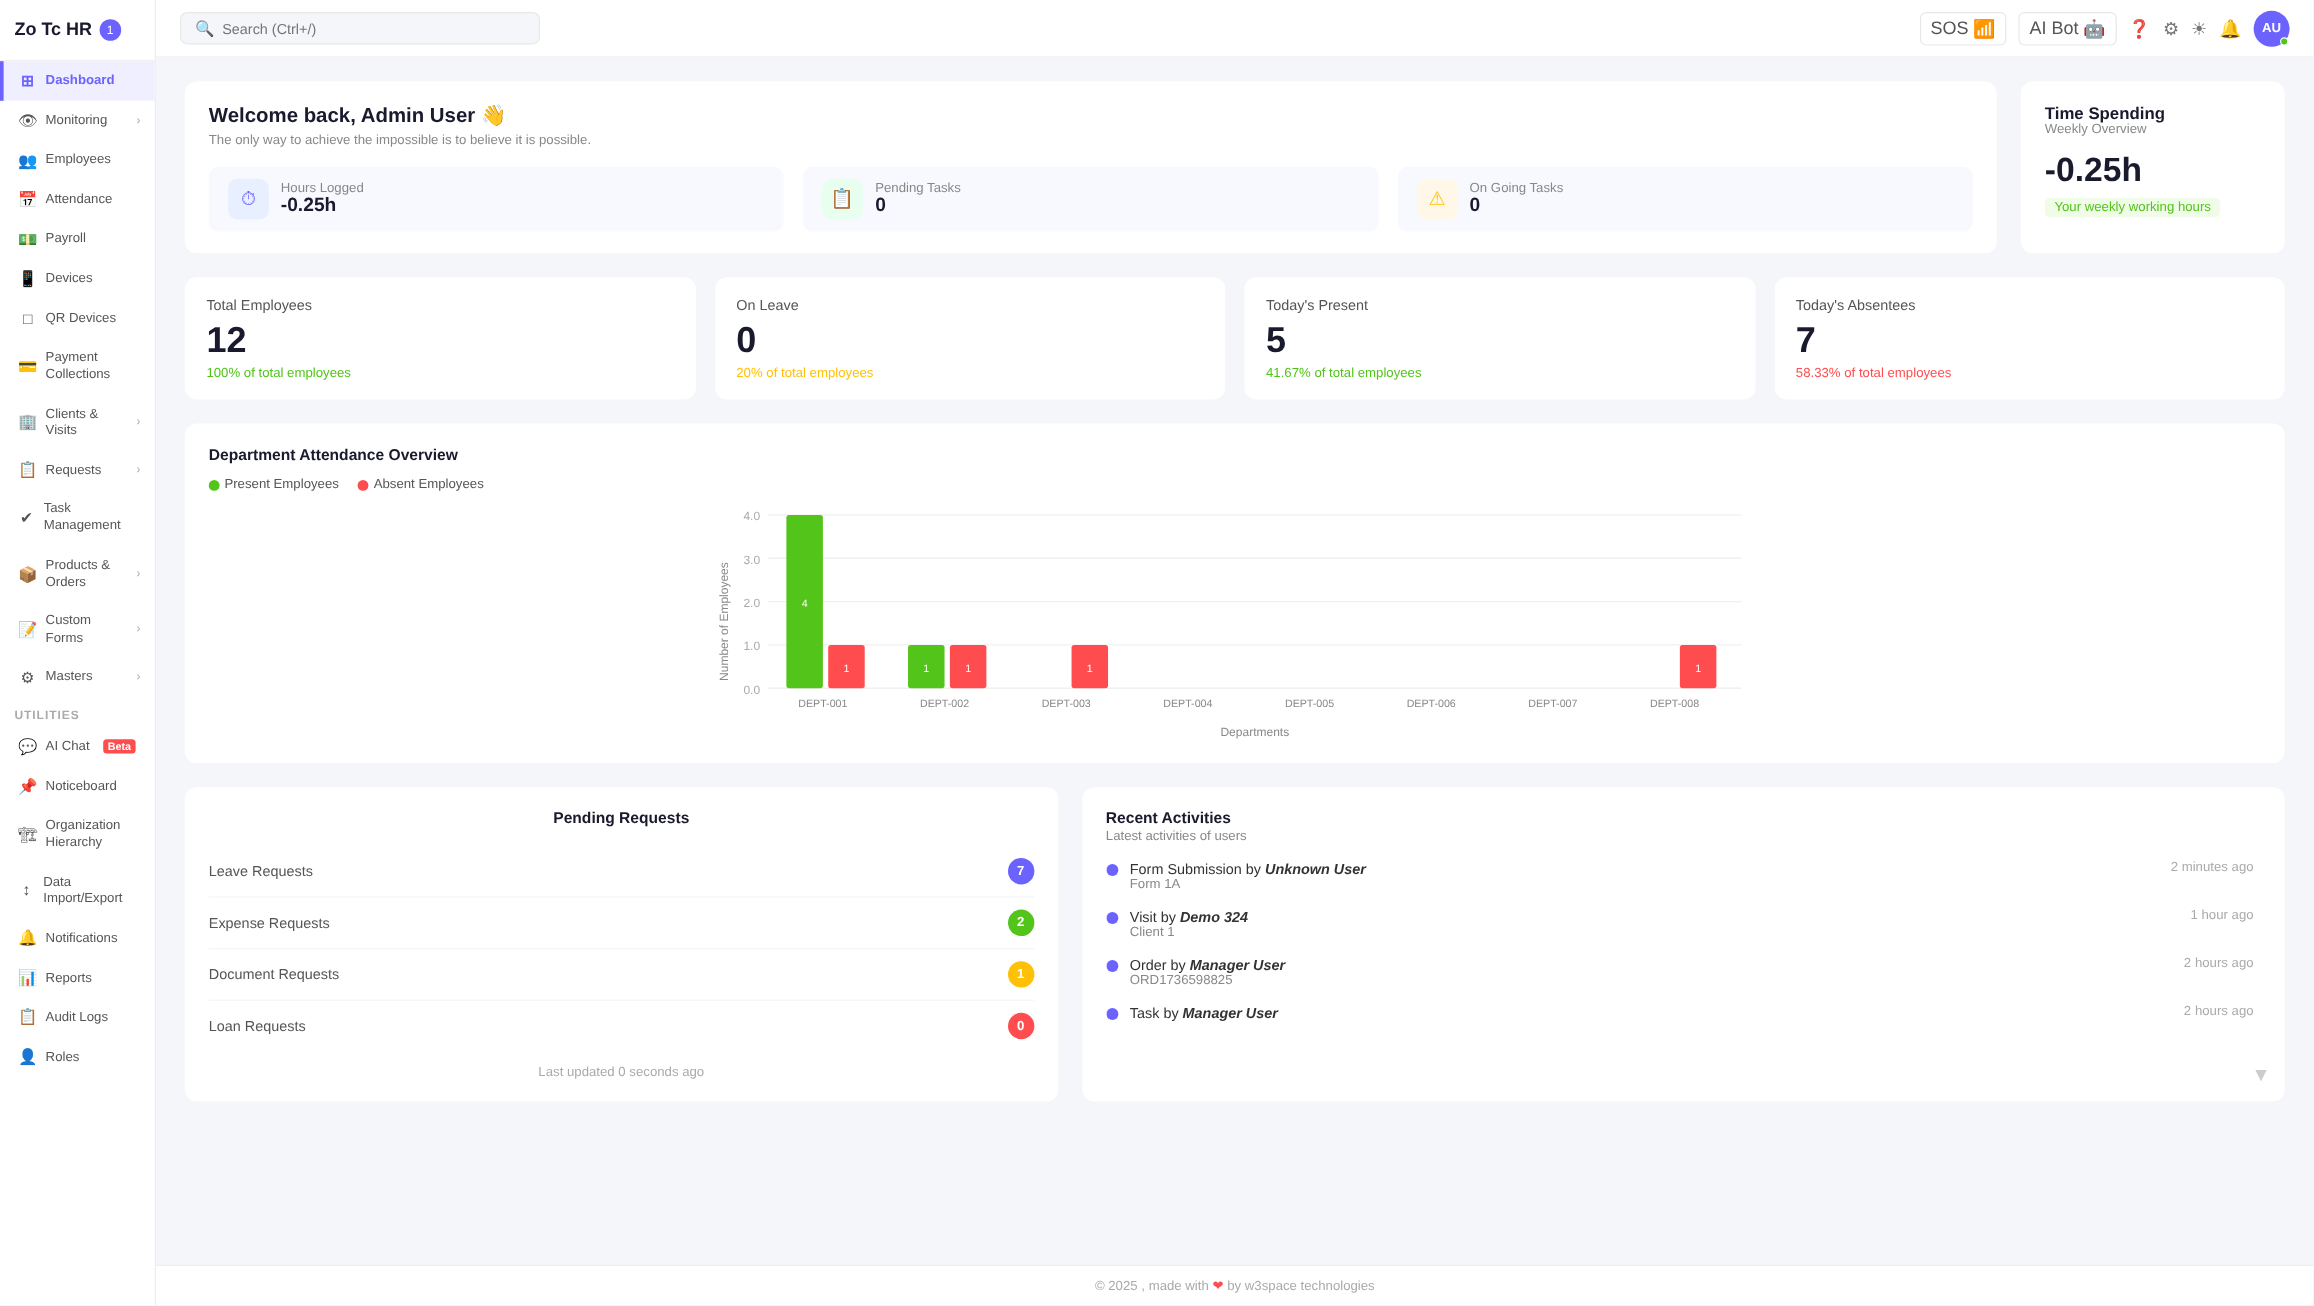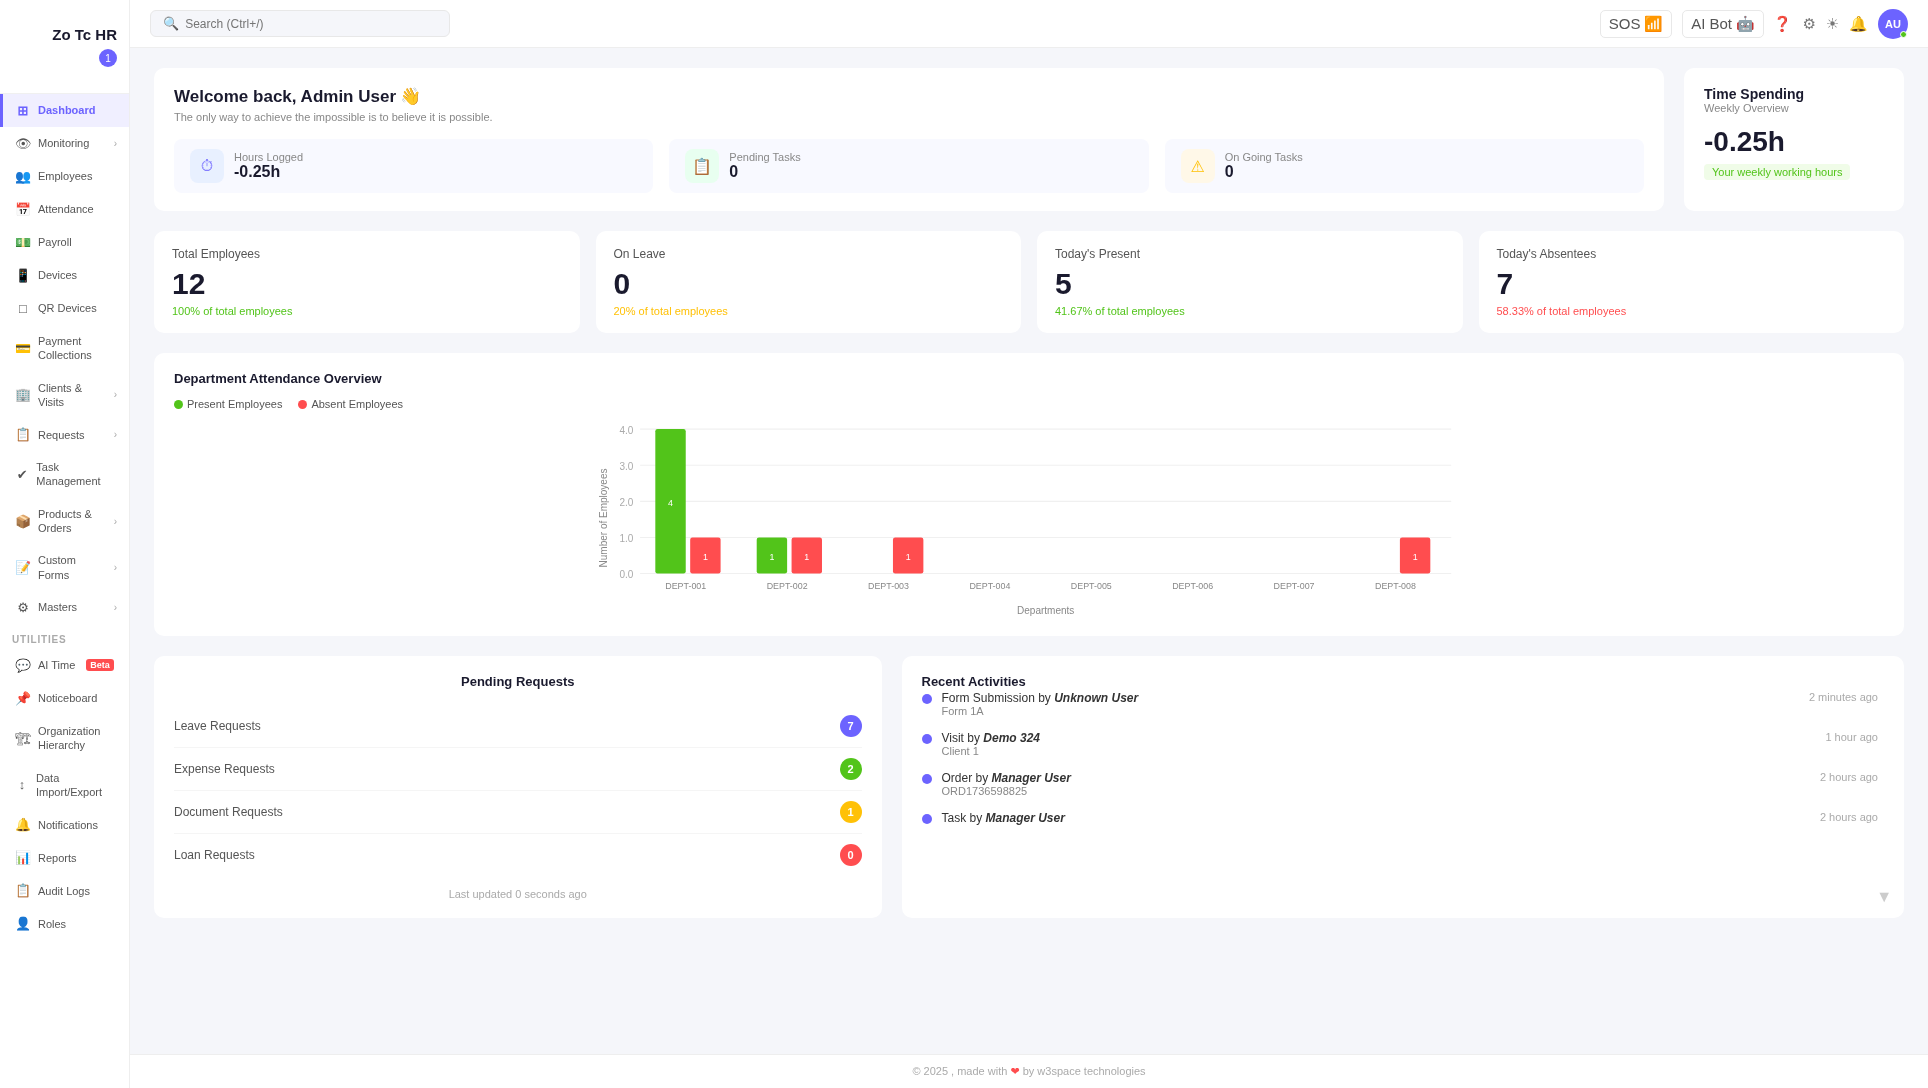--- a/index.html
+++ b/index.html
@@ -11,25 +11,24 @@
       min-width: 130px;
       background: #fff;
       border-right: 1px solid #eee;
       display: flex;
       flex-direction: column;
       overflow-y: auto;
       overflow-x: hidden;
     }
     .sidebar-logo {
       display: flex;
-      align-items: flex-end;
-      padding: 26px 12px;
+      align-items: flex-start;
+      padding: 16px 12px;
       gap: 6px;
       border-bottom: 1px solid #f0f0f0;
-      flex-direction: column;
     }
     .sidebar-logo-text {
       font-size: 15px;
       font-weight: 700;
       color: #1a1a2e;
     }
     .sidebar-logo-badge {
       background: #6c63ff;
       color: #fff;
       border-radius: 50%;
@@ -410,21 +409,21 @@
         <span class="sidebar-icon">⚙</span>
     <span style="font-size:11px;line-height:1.3">Masters</span>
     <span class="chevron">›</span>
       </div>
     </div>
 
   <div class="sidebar-section-label">UTILITIES</div>
   <div id="sidebar-utilities">
       <div class="sidebar-item">
         <span class="sidebar-icon">💬</span>
-    <span style="font-size:11px;line-height:1.3">AI Time</span>
+    <span style="font-size:11px;line-height:1.3">AI Chat</span>
     <span class="beta-badge">Beta</span>
       </div>
       <div class="sidebar-item">
         <span class="sidebar-icon">📌</span>
     <span style="font-size:11px;line-height:1.3">Noticeboard</span>
     </div>
       <div class="sidebar-item">
         <span class="sidebar-icon">🏗</span>
     <span style="font-size:11px;line-height:1.3">Organization Hierarchy</span>
     </div>
@@ -609,20 +608,21 @@
             <div class="pending-row">
               <span>Loan Requests</span>
     <span class="pending-badge" style="background:#ff4d4f">0</span>
             </div>
           </div>
         <div class="pending-updated">Last updated 0 seconds ago</div>
       </div>
 
       <div class="activities-block">
         <div class="activities-title">Recent Activities</div>
+        <div class="activities-sub">Latest activities of users</div>
         <div class="activities-scroll" id="activities-list">
             <div class="activity-item">
               <div class="activity-dot"></div>
     <div class="activity-content">
       <div class="activity-main">Form Submission by <b>Unknown User</b></div>
       <div class="activity-sub">Form 1A</div>
     </div>
     <div class="activity-time">2 minutes ago</div>
             </div>
             <div class="activity-item">

